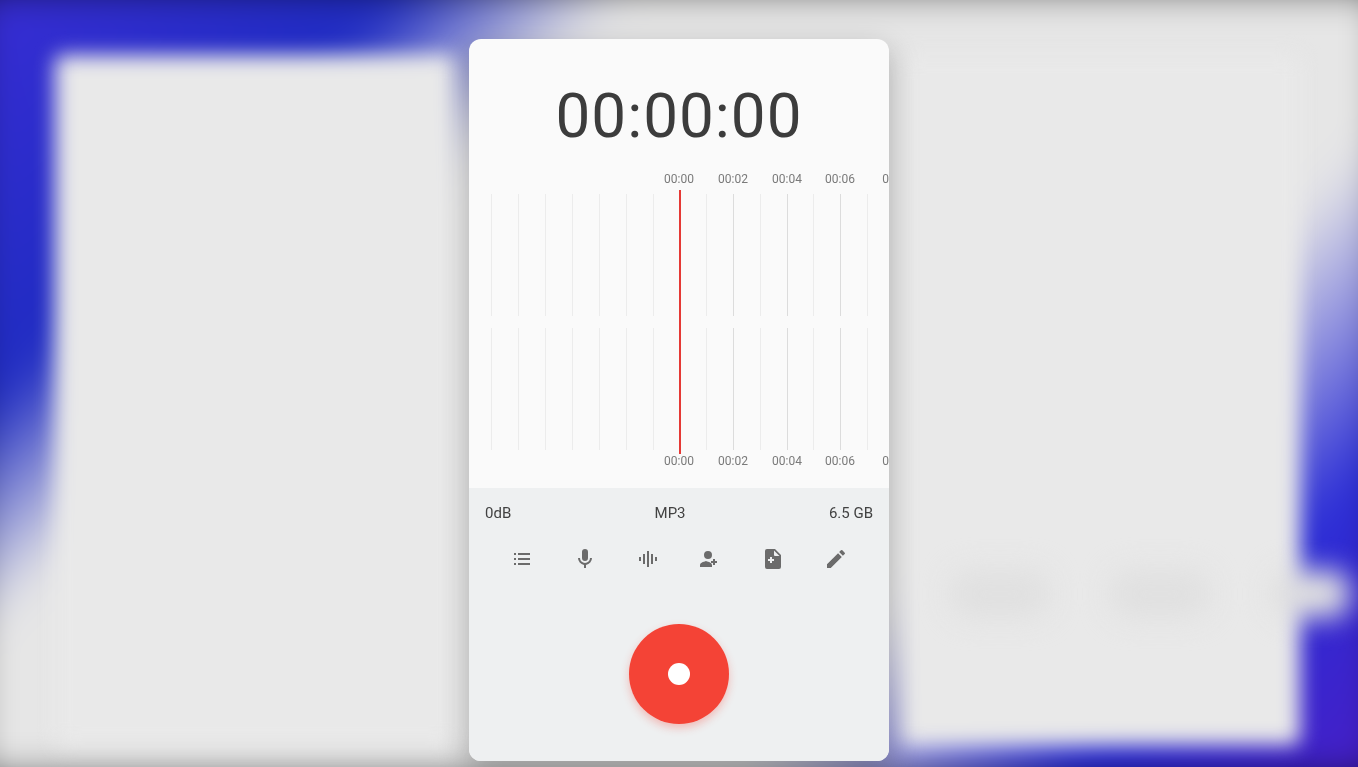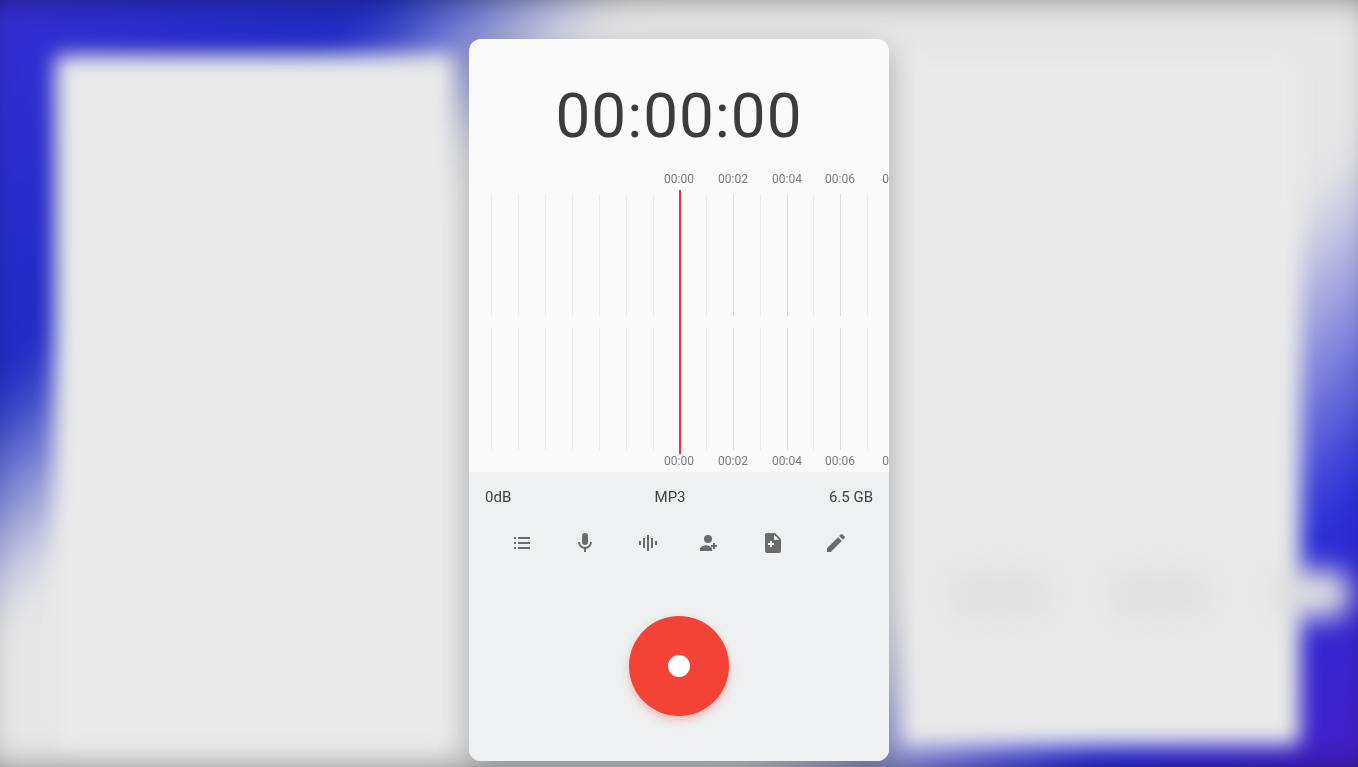--- a/index.html
+++ b/index.html
@@ -51,21 +51,21 @@
     font-weight: 400;
     color: #3c3c3c;
     letter-spacing: 1px;
     padding: 40px 0 20px 0;
     font-variant-numeric: tabular-nums;
   }
 
   .waveform-area {
     position: relative;
     height: 300px;
-    margin: 0 0 0 0;
+    margin: 0 0 16px 0;
     overflow: hidden;
   }
   .tick-labels {
     position:absolute;
     left: 0; right: 0;
     height: 18px;
     font-size: 12px;
     color: #7a7a7a;
   }
   .tick-labels.top { top: 0; }

